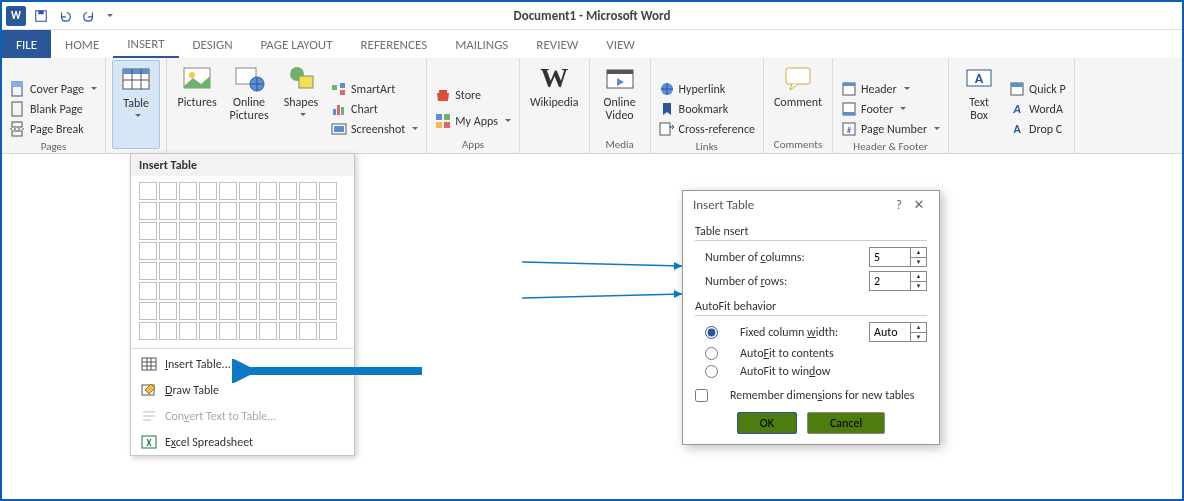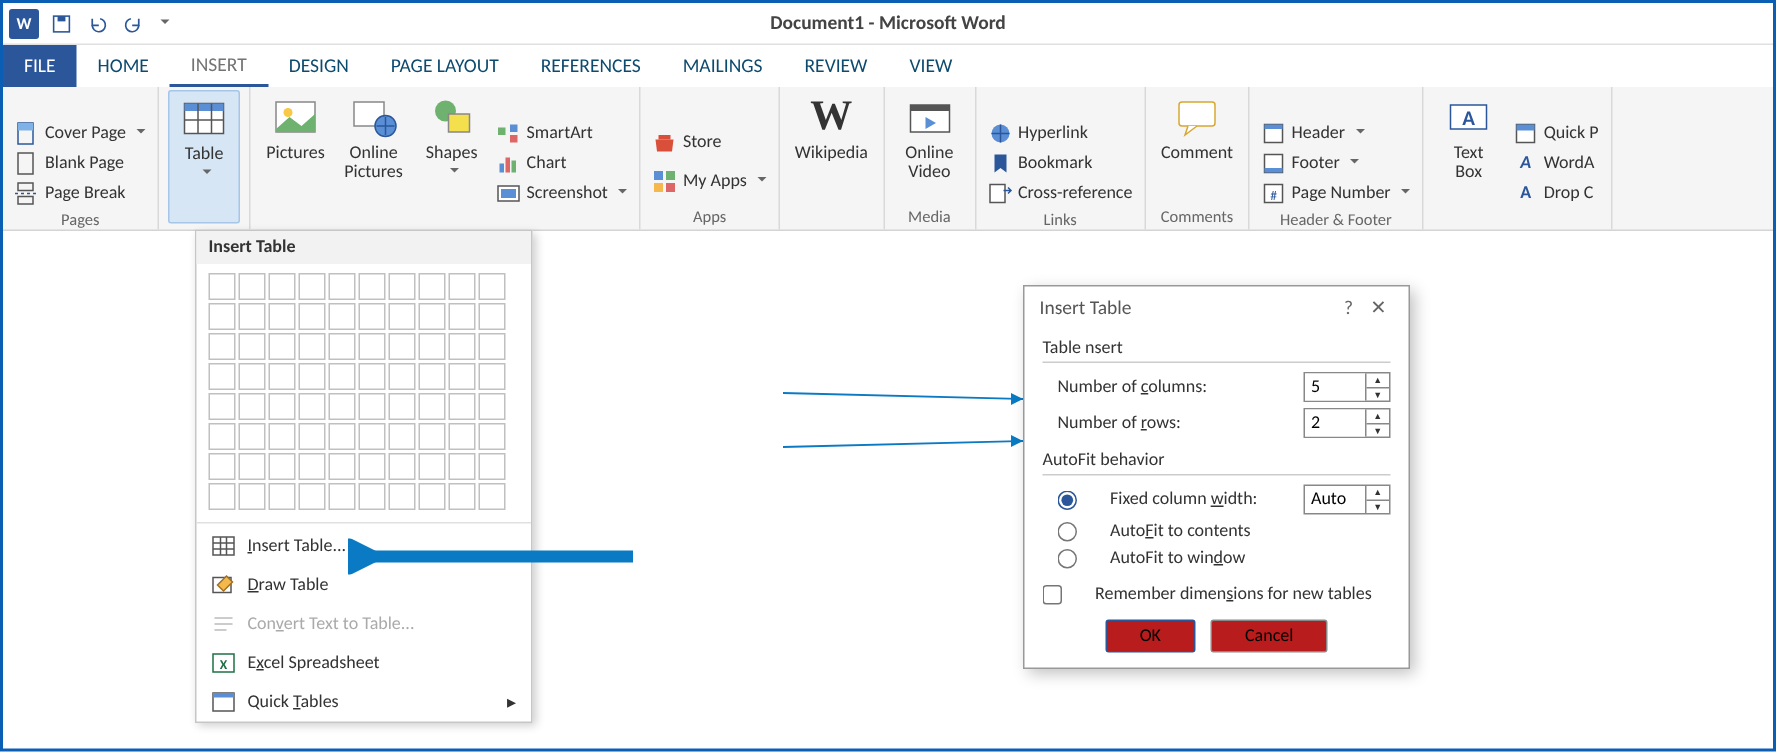--- a/index.html
+++ b/index.html
@@ -4,21 +4,21 @@
 <style>
 * { box-sizing: border-box; margin: 0; padding: 0; font-family: "Segoe UI", Calibri, sans-serif; }
 body { background: #fff; width: 1184px; height: 501px; overflow: hidden; position: relative; border: 2px solid #0a5fb4; }
 .title-bar { height: 28px; background: #fff; display: flex; align-items: center; border-bottom: 1px solid #e0e0e0; }
 .qat { display: flex; align-items: center; gap: 6px; padding-left: 4px; }
 .word-icon { width: 20px; height: 20px; background: #2b579a; color: #fff; font-size: 11px; font-weight: bold; display: flex; align-items: center; justify-content: center; border-radius: 2px; }
 .qat-btn { width: 18px; height: 18px; display: flex; align-items: center; justify-content: center; }
 .qat-btn svg { width: 14px; height: 14px; }
 .doc-title { position: absolute; left: 50%; transform: translateX(-50%); font-size: 13px; color: #444; font-weight: bold; }
 .tabs { height: 28px; background: #fff; display: flex; align-items: stretch; }
-.tab { padding: 0 14px; font-size: 13px; display: flex; align-items: center; color: #0c4a6e; cursor: pointer; }
+.tab { padding: 0 14px; font-size: 13px; display: flex; align-items: center; color: #737373; cursor: pointer; }
 .tab.file { background: #2b579a; color: #fff; }
 .tab.active { color: #737373; border-bottom: 2px solid #2b579a; }
 .ribbon { height: 96px; background: #f5f5f5; border-bottom: 1px solid #d4d4d4; display: flex; }
 .group { border-right: 1px solid #d9d9d9; padding: 2px 6px 0 6px; display: flex; flex-direction: column; }
 .group-body { flex: 1; display: flex; gap: 4px; }
 .group-label { text-align: center; font-size: 11px; color: #666; padding: 2px 0; }
 .big-btn { display: flex; flex-direction: column; align-items: center; justify-content: flex-start; padding: 2px 4px; min-width: 48px; cursor: pointer; }
 .big-btn .icon-lg { width: 32px; height: 32px; margin-bottom: 2px; }
 .big-btn .lbl { font-size: 12px; color: #333; text-align: center; line-height: 1.1; }
 .table-btn.active { background: #d6e6f5; border: 1px solid #a5c6e8; border-radius: 2px; }
@@ -45,21 +45,21 @@
 .row { display: flex; align-items: center; margin: 4px 0 4px 10px; }
 .row label { flex: 1; }
 .spinbox { display: flex; align-items: stretch; border: 1px solid #888; height: 20px; width: 58px; }
 .spinbox input { border: none; width: 40px; font-size: 12px; padding: 0 4px; outline: none; }
 .spinbox .spinbtns { display: flex; flex-direction: column; width: 16px; border-left: 1px solid #888; }
 .spinbox .sb { flex: 1; display: flex; align-items: center; justify-content: center; font-size: 6px; cursor: pointer; border-bottom: 1px solid #888; }
 .spinbox .sb:last-child { border-bottom: none; }
 .radio-row { display: flex; align-items: center; margin: 4px 0 4px 10px; gap: 22px; }
 .radio-row input[type=radio] { accent-color: #2b579a; }
 .btn-row { display: flex; gap: 10px; justify-content: center; margin-top: 10px; }
-.btn { border: 1px solid #888; background: #b91c1c; padding: 3px 22px; font-size: 12px; cursor: pointer; border-radius: 2px; }
+.btn { border: 1px solid #888; background: #4d7c0f; padding: 3px 22px; font-size: 12px; cursor: pointer; border-radius: 2px; }
 .btn.primary { border: 1.5px solid #2b579a; }
 .arrow-annot { position: absolute; z-index: 15; pointer-events: none; }
 .underline { text-decoration: underline; }
 </style>
 </head>
 <body>
 
 <div class="title-bar">
   <div class="qat">
     <div class="word-icon">W</div>
@@ -503,30 +503,20 @@
     <span>Con<span class="underline">v</span>ert Text to Table...</span>
   </div>
   <div class="menu-item">
     <span class="mi">
         <svg width="16" height="16">
           <rect x="1" y="2" width="14" height="12" fill="#fff" stroke="#1e7145"></rect>
           <text x="8" y="12" font-size="9" text-anchor="middle" fill="#1e7145" font-weight="bold">X</text>
         </svg>
       </span>
     <span>E<span class="underline">x</span>cel Spreadsheet</span>
-  </div>
-  <div class="menu-item">
-    <span class="mi">
-        <svg width="16" height="16">
-          <rect x="1" y="2" width="14" height="12" fill="#fff" stroke="#555"></rect>
-          <rect x="1" y="2" width="14" height="3" fill="#5a8fd6"></rect>
-        </svg>
-      </span>
-    <span>Quick <span class="underline">T</span>ables</span>
-    <span class="arrow">▸</span>
   </div>
 </div>
 
 <svg class="arrow-annot" style="left:230px;top:357px" width="200" height="24">
   <defs>
       <marker id="ah1" markerWidth="12" markerHeight="12" refX="2" refY="6" orient="auto">
         <path d="M12 0 L0 6 L12 12 Z" fill="#0a7ac4"></path>
       </marker>
     </defs>
   <line x1="190" y1="12" x2="10" y2="12" stroke="#0a7ac4" stroke-width="8" marker-end="url(#ah1)"></line>

